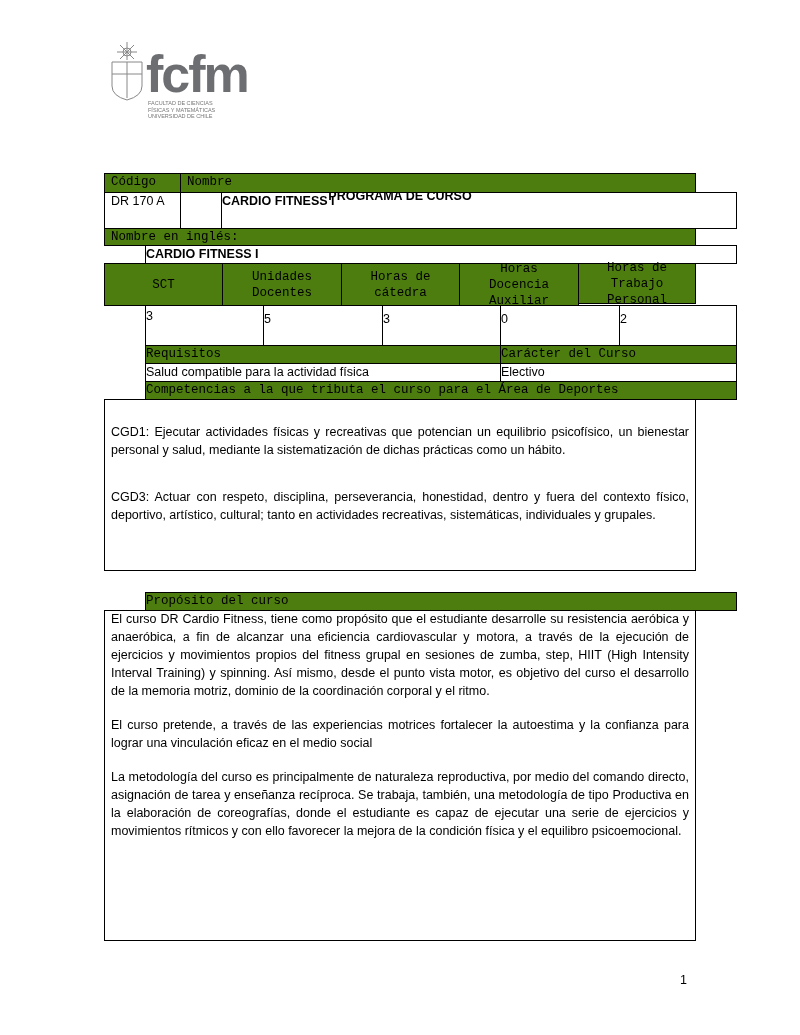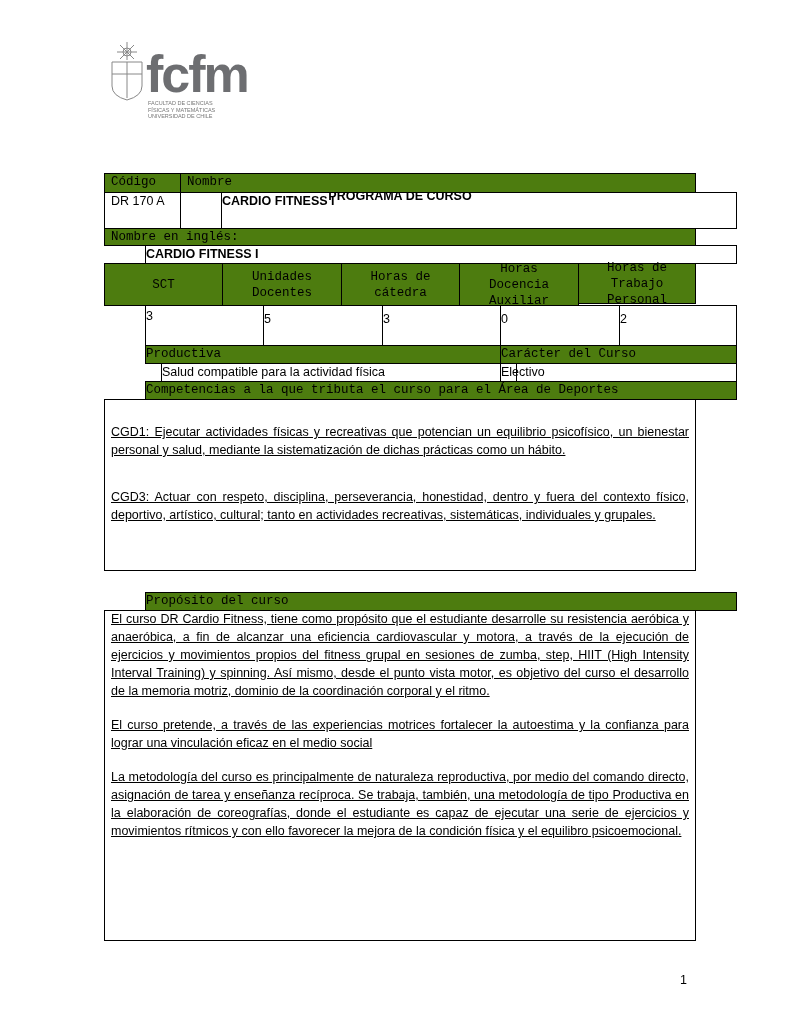--- a/index.html
+++ b/index.html
@@ -3,21 +3,21 @@
 <meta charset="utf-8">
 <style>
   html, body { margin:0; padding:0; background:#fff; }
   body { width:800px; height:1035px; position:relative; font-family:"Liberation Sans", sans-serif; color:#000; overflow:hidden; }
   .logo { position:absolute; left:108px; top:42px; width:125px; height:85px; }
   .title { position:absolute; left:0; width:800px; top:141px; text-align:center; font-weight:bold; font-size:12.5px;margin-top:48px; }
   .cell { position:absolute; box-sizing:border-box; border:1px solid #000; font-size:12.5px; line-height:16px; }
   .gray { background:#4d7c0f;font-family:Liberation Mono, monospace; }
   .c { text-align:left;margin-left:41px; }
   .b { font-weight:bold; }
-  .txt { position:absolute; font-size:12.5px; line-height:18px; text-align:justify;text-decoration:underline; }
+  .txt { position:absolute; font-size:12.5px; line-height:18px; text-align:justify; }
   .pnum { position:absolute; left:680px; top:973px; font-size:12.5px; }
   .vc { display:flex; align-items:center; justify-content:center; text-align:center; }
 </style>
 </head>
 <body>
 
 <div class="logo">
   <svg width="125" height="85" viewBox="0 0 125 85">
     <g stroke="#888" fill="none" stroke-width="1">
       <path d="M4 20 h30 v24 q0 10 -15 14 q-15 -4 -15 -14 z"></path>
@@ -56,23 +56,23 @@
 <div class="cell gray vc" style="left:341px;top:263px;width:119px;height:43px;">Horas de cátedra</div>
 <div class="cell gray vc" style="left:459px;top:263px;width:120px;height:43px;padding:0 10px;">Horas Docencia Auxiliar</div>
 <div class="cell gray vc" style="left:578px;top:263px;width:118px;height:41px;padding:0 6px;">Horas de Trabajo Personal</div>
 
 <div class="cell c" style="left:104px;top:305px;width:119px;height:41px;padding-top:2px;">3</div>
 <div class="cell c" style="left:222px;top:305px;width:120px;height:41px;padding-top:5px;">5</div>
 <div class="cell c" style="left:341px;top:305px;width:119px;height:41px;padding-top:5px;">3</div>
 <div class="cell c" style="left:459px;top:305px;width:120px;height:41px;padding-top:5px;">0</div>
 <div class="cell c" style="left:578px;top:305px;width:118px;height:41px;padding-top:5px;">2</div>
 
-<div class="cell gray c" style="left:104px;top:345px;width:356px;height:19px;">Productiva</div>
+<div class="cell gray c" style="left:104px;top:345px;width:356px;height:19px;">Requisitos</div>
 <div class="cell gray c" style="left:459px;top:345px;width:237px;height:19px;">Carácter del Curso</div>
-<div class="cell c" style="left:120px;top:363px;width:356px;height:19px;">Salud compatible para  la actividad física</div>
+<div class="cell c" style="left:104px;top:363px;width:356px;height:19px;">Salud compatible para  la actividad física</div>
 <div class="cell c" style="left:459px;top:363px;width:237px;height:19px;">Electivo</div>
 
 <div class="cell gray c" style="left:104px;top:381px;width:592px;height:19px;">Competencias a la que tributa el curso para el Área de Deportes</div>
 <div class="cell" style="left:104px;top:399px;width:592px;height:172px;"></div>
 <div class="txt" style="left:111px;top:423px;width:578px;">CGD1: Ejecutar actividades físicas y recreativas que potencian un equilibrio psicofísico, un bienestar personal y salud, mediante la sistematización de dichas prácticas como un hábito.</div>
 <div class="txt" style="left:111px;top:488px;width:578px;">CGD3: Actuar con respeto, disciplina, perseverancia, honestidad, dentro y fuera del contexto físico, deportivo, artístico, cultural; tanto en actividades recreativas, sistemáticas, individuales y grupales.</div>
 
 <div class="cell gray c" style="left:104px;top:592px;width:592px;height:19px;">Propósito del curso</div>
 <div class="cell" style="left:104px;top:610px;width:592px;height:331px;"></div>
 <div class="txt" style="left:111px;top:610px;width:578px;">El curso DR Cardio Fitness, tiene como propósito que el estudiante desarrolle su resistencia aeróbica y anaeróbica, a fin de alcanzar una eficiencia cardiovascular y motora, a través de la ejecución  de ejercicios y movimientos propios del fitness grupal en sesiones  de zumba, step, HIIT (High Intensity Interval Training) y spinning. Así mismo, desde el punto vista motor, es objetivo del curso el  desarrollo de la  memoria motriz,  dominio de la coordinación corporal y el ritmo.</div>

